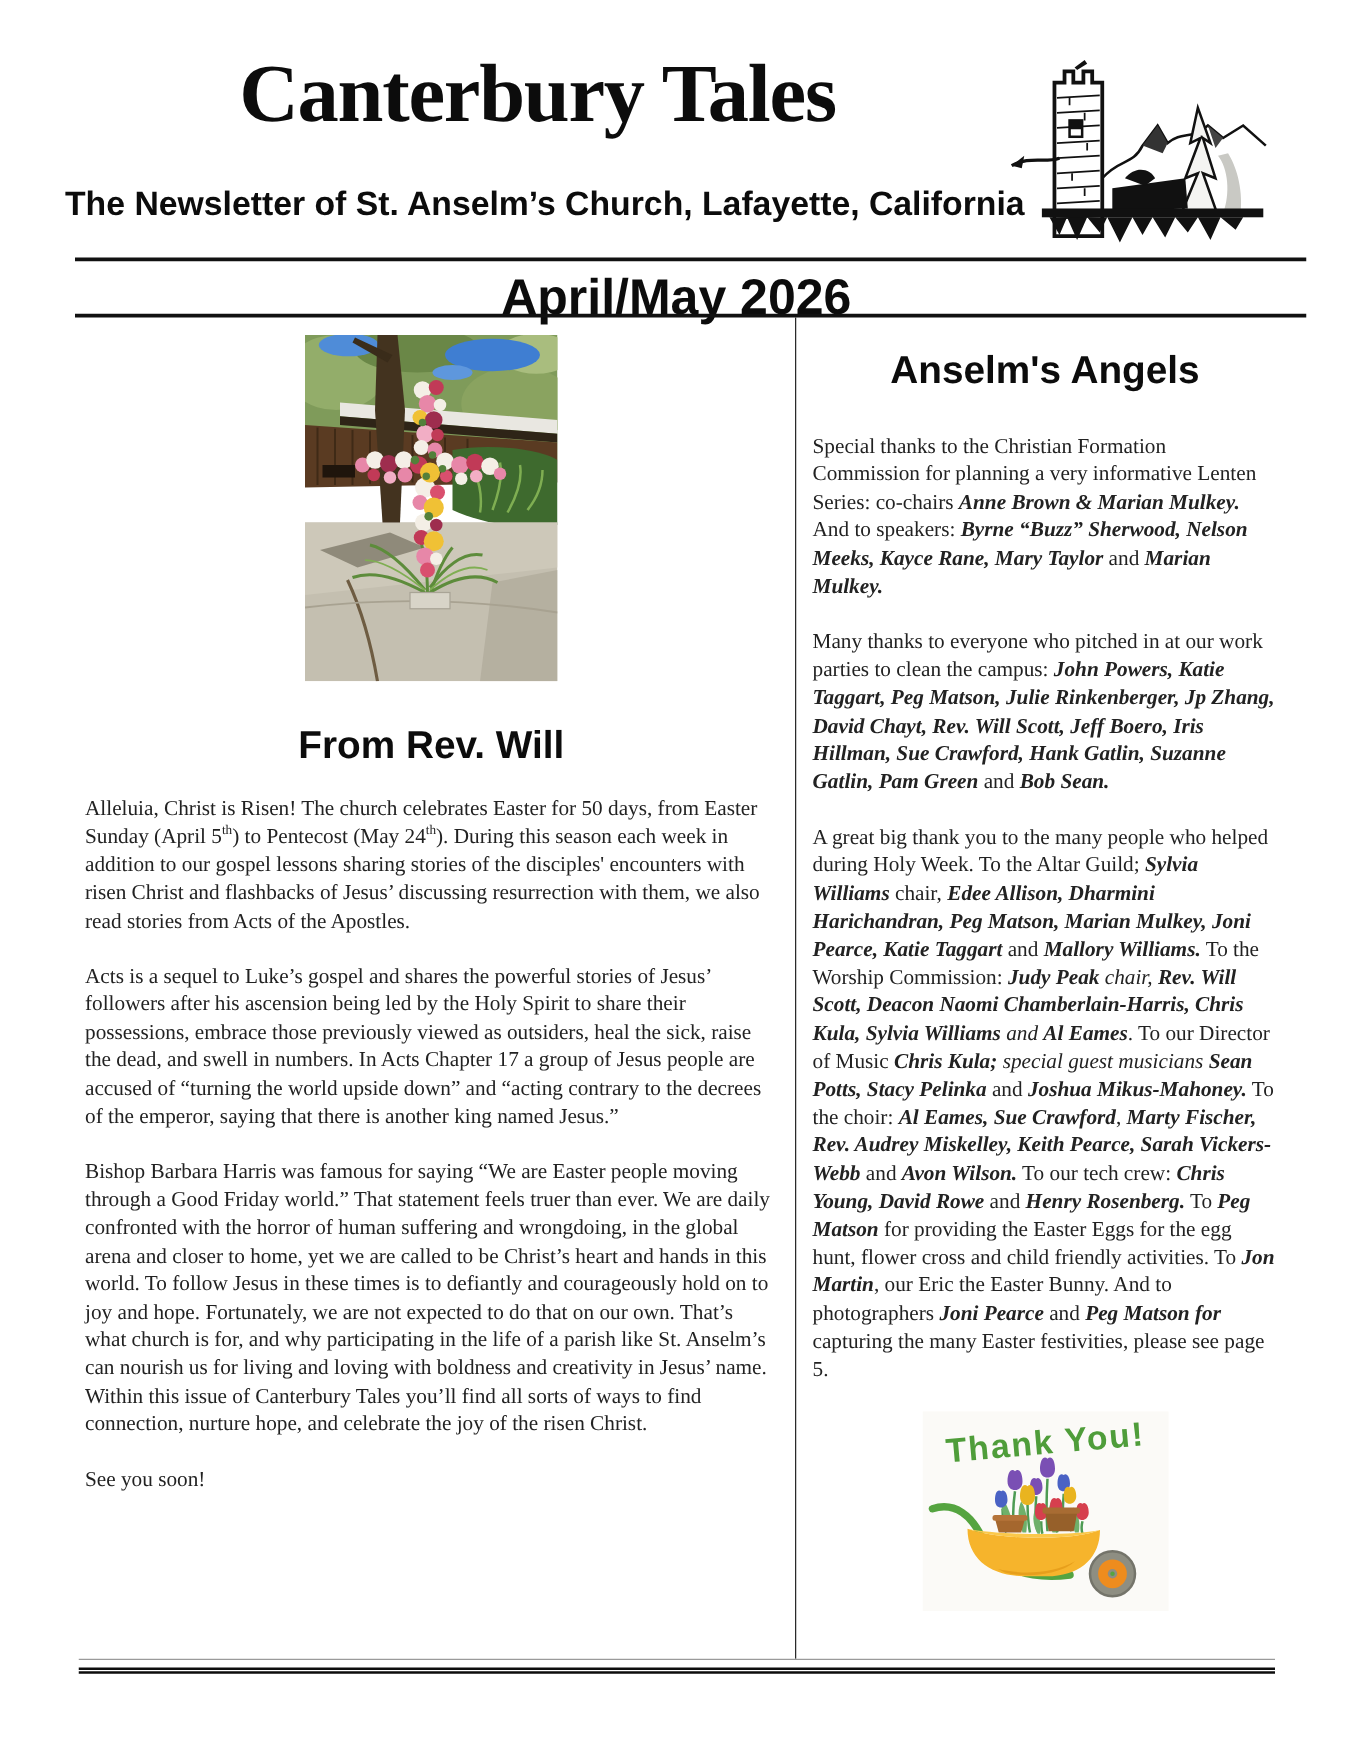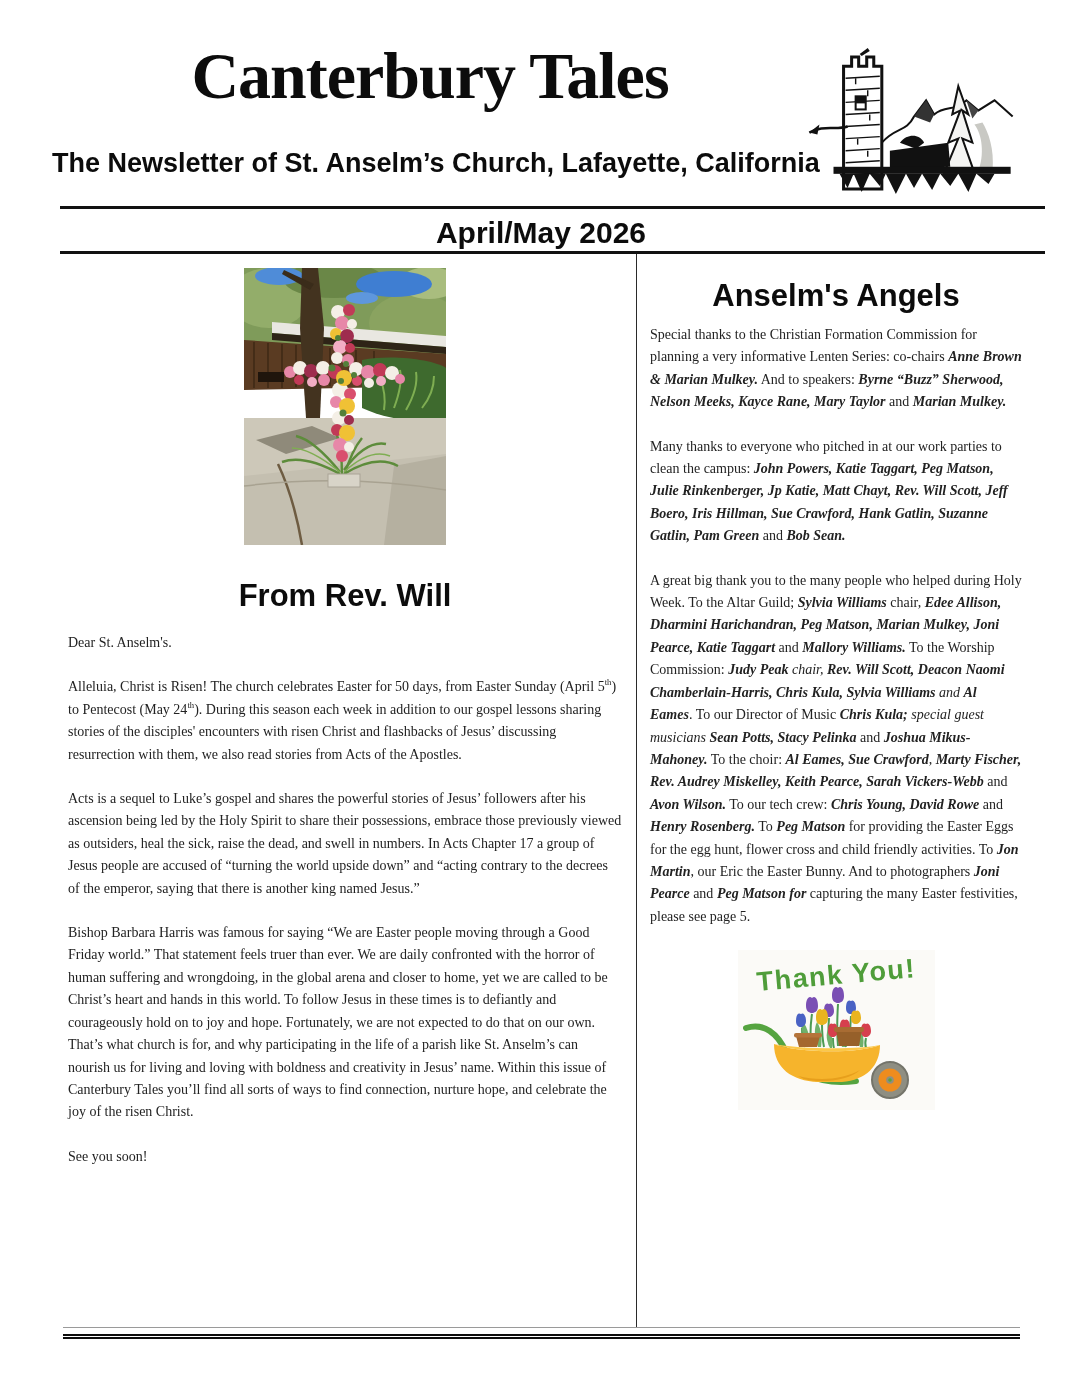--- a/index.html
+++ b/index.html
@@ -16,35 +16,35 @@
   }
   .masthead-subtitle{
     position:absolute;left:52px;top:148px;width:760px;text-align:center;
     font-family:"Liberation Sans",sans-serif;font-weight:700;font-size:27px;
     color:#0c0c0c;white-space:nowrap;
   }
   .church-logo{position:absolute;left:805px;top:44px;width:212px;height:156px;}
   .rule-a{position:absolute;left:60px;top:206px;width:985px;height:0;border-top:3px solid #111;}
   .issue-date{
     position:absolute;left:0;top:216px;width:1082px;text-align:center;
-    font-family:"Liberation Sans",sans-serif;font-weight:700;font-size:30px;color:#0c0c0c;
+    font-family:"Liberation Sans",sans-serif;font-weight:700;font-size:40px;color:#0c0c0c;
   }
   .rule-b{position:absolute;left:60px;top:251px;width:985px;height:0;border-top:3px solid #111;}
   .col-divider{position:absolute;left:636px;top:254px;width:0;height:1073px;border-left:1.5px solid #2a2a2a;}
   
   .left-col{position:absolute;left:68px;top:254px;width:554px;}
   .right-col{position:absolute;left:650px;top:254px;width:372px;}
   .section-heading{
     font-family:"Liberation Sans",sans-serif;font-weight:700;font-size:31px;
     text-align:center;color:#0c0c0c;margin:0;
   }
   .left-col .section-heading{margin-top:33px;}
-  .right-col .section-heading{margin-top:24px;margin-bottom:10px;}
+  .right-col .section-heading{margin-top:24px;margin-bottom:32px;}
   .photo-fig{display:block;width:202px;height:277px;margin:14px auto 0 auto;}
-  .body-text{font-size:14px;line-height:22.4px;color:#222;}
+  .body-text{font-size:17px;line-height:22.4px;color:#222;}
   .body-text p{margin:0 0 22px 0;}
   .salutation{margin:18px 0 0 0 !important;}
   .left-col .first-para{margin-top:22px !important;}
   .closing{margin:0;font-family:Liberation Serif, serif;}
   .seg-bi{font-weight:700;font-style:italic;}
   .seg-i{font-style:italic;}
   .seg-sup{vertical-align:super;font-size:0.62em;line-height:0;}
   .thankyou-fig{display:block;width:197px;height:160px;margin:20px auto 0 auto;}
   
   .rule-c{position:absolute;left:63px;top:1327px;width:957px;height:0;border-top:1.5px solid #9a9a9a;}
@@ -217,34 +217,33 @@
         <circle cx="97" cy="113" r="3"></circle>
           <circle cx="99" cy="145" r="3.5"></circle>
         <circle cx="94" cy="70" r="3"></circle>
           <circle cx="102" cy="96" r="3"></circle>
       </g>
     </svg>
 
     <h2 class="section-heading">From Rev. Will</h2>
 
     <div class="body-text">
-      <p class="salutation">Dear St. Anselm's.</p>
       <p class="first-para"><span>Alleluia, Christ is Risen! The church celebrates Easter for 50 days, from Easter Sunday (April 5</span><span class="seg-sup">th</span><span>) to Pentecost (May 24</span><span class="seg-sup">th</span><span>). During this season each week in addition to our gospel lessons sharing stories of the disciples' encounters with risen Christ and flashbacks of Jesus’ discussing resurrection with them, we also read stories from Acts of the Apostles.</span></p>
       <p><span>Acts is a sequel to Luke’s gospel and shares the powerful stories of Jesus’ followers after his ascension being led by the Holy Spirit to share their possessions, embrace those previously viewed as outsiders, heal the sick, raise the dead, and swell in numbers. In Acts Chapter 17 a group of Jesus people are accused of “turning the world upside down” and “acting contrary to the decrees of the emperor, saying that there is another king named Jesus.”</span></p>
       <p><span>Bishop Barbara Harris was famous for saying “We are Easter people moving through a Good Friday world.” That statement feels truer than ever. We are daily confronted with the horror of human suffering and wrongdoing, in the global arena and closer to home, yet we are called to be Christ’s heart and hands in this world. To follow Jesus in these times is to defiantly and courageously hold on to joy and hope. Fortunately, we are not expected to do that on our own.  That’s what church is for, and why participating in the life of a parish like St. Anselm’s can nourish us for living and loving with boldness and creativity in Jesus’ name. Within this issue of Canterbury Tales you’ll find all sorts of ways to find connection, nurture hope, and celebrate the joy of the risen Christ.</span></p>
       <p class="closing">See you soon!</p>
     </div>
   </div>
 
   <div class="right-col">
     <h2 class="section-heading">Anselm's Angels</h2>
 
     <div class="body-text">
       <p><span>Special thanks to the Christian Formation Commission for planning a very informative Lenten Series: co-chairs </span><span class="seg-bi">Anne Brown &amp; Marian Mulkey.</span><span> And to speakers: </span><span class="seg-bi">Byrne “Buzz” Sherwood, Nelson Meeks, Kayce Rane, Mary Taylor</span><span> and </span><span class="seg-bi">Marian Mulkey.</span></p>
-      <p><span>Many thanks to everyone who pitched in at our work parties to clean the campus: </span><span class="seg-bi">John Powers, Katie Taggart, Peg Matson, Julie Rinkenberger, Jp Katie, Matt Chayt, Rev. Will Scott, Jeff Boero, Iris Hillman, Sue Crawford, Hank Gatlin, Suzanne Gatlin, Pam Green</span><span> and </span><span class="seg-bi">Bob Sean.</span></p>
+      <p><span>Many thanks to everyone who pitched in at our work parties to clean the campus: </span><span class="seg-bi">John Powers, Katie Taggart, Peg Matson, Julie Rinkenberger, Jp Zhang, David Chayt, Rev. Will Scott, Jeff Boero, Iris Hillman, Sue Crawford, Hank Gatlin, Suzanne Gatlin, Pam Green</span><span> and </span><span class="seg-bi">Bob Sean.</span></p>
       <p><span>A great big thank you to the many people who helped during Holy Week. To the Altar Guild; </span><span class="seg-bi">Sylvia Williams</span><span> chair, </span><span class="seg-bi">Edee Allison, Dharmini Harichandran, Peg Matson, Marian Mulkey, Joni Pearce, Katie Taggart</span><span> and </span><span class="seg-bi">Mallory Williams.</span><span> To the Worship Commission: </span><span class="seg-bi">Judy Peak</span><span class="seg-i"> chair, </span><span class="seg-bi">Rev. Will Scott, Deacon Naomi Chamberlain-Harris, Chris Kula, Sylvia Williams</span><span class="seg-i"> and </span><span class="seg-bi">Al Eames</span><span>. To our Director of Music </span><span class="seg-bi">Chris Kula;</span><span class="seg-i"> special guest musicians </span><span class="seg-bi">Sean Potts, Stacy Pelinka</span><span> and </span><span class="seg-bi">Joshua Mikus-Mahoney.</span><span> To the choir: </span><span class="seg-bi">Al Eames, Sue Crawford</span><span>, </span><span class="seg-bi">Marty Fischer, Rev. Audrey Miskelley, Keith Pearce, Sarah Vickers-Webb</span><span> and </span><span class="seg-bi">Avon Wilson.</span><span>  To our tech crew: </span><span class="seg-bi">Chris Young, David Rowe</span><span> and </span><span class="seg-bi">Henry Rosenberg.</span><span> To </span><span class="seg-bi">Peg Matson</span><span> for providing the Easter Eggs for the egg hunt, flower cross and child friendly activities. To </span><span class="seg-bi">Jon Martin</span><span>, our Eric the Easter Bunny. And to photographers </span><span class="seg-bi">Joni Pearce</span><span> and </span><span class="seg-bi">Peg Matson for</span><span> capturing the many Easter festivities, please see page 5.</span></p>
     </div>
 
     <svg class="thankyou-fig" viewBox="0 0 197 160">
       <rect x="0" y="0" width="197" height="160" fill="#fbfaf7"></rect>
 
       <text x="99" y="34" text-anchor="middle" transform="rotate(-5 99 34)" font-family="Liberation Sans, sans-serif" font-weight="700" font-size="27" letter-spacing="1.5" fill="#4f9d3a">Thank You!</text>
 
       <g stroke="#4d9b53" stroke-width="2" fill="none">
         <path d="M74,64 C72,78 72,88 74,96"></path>

